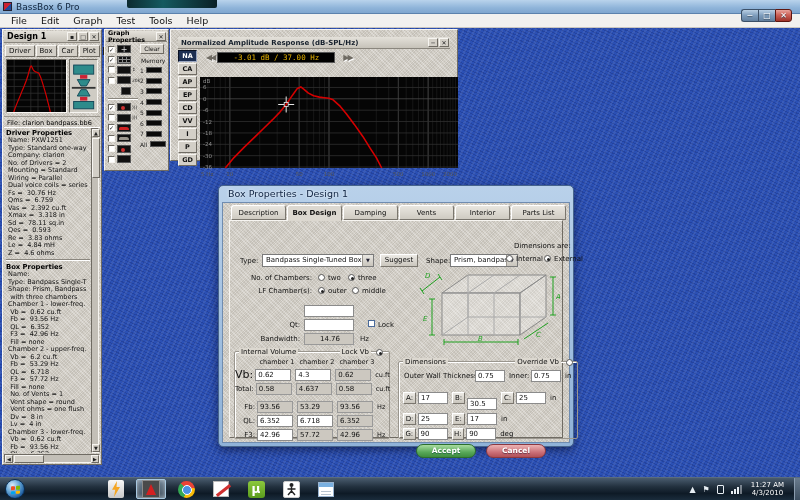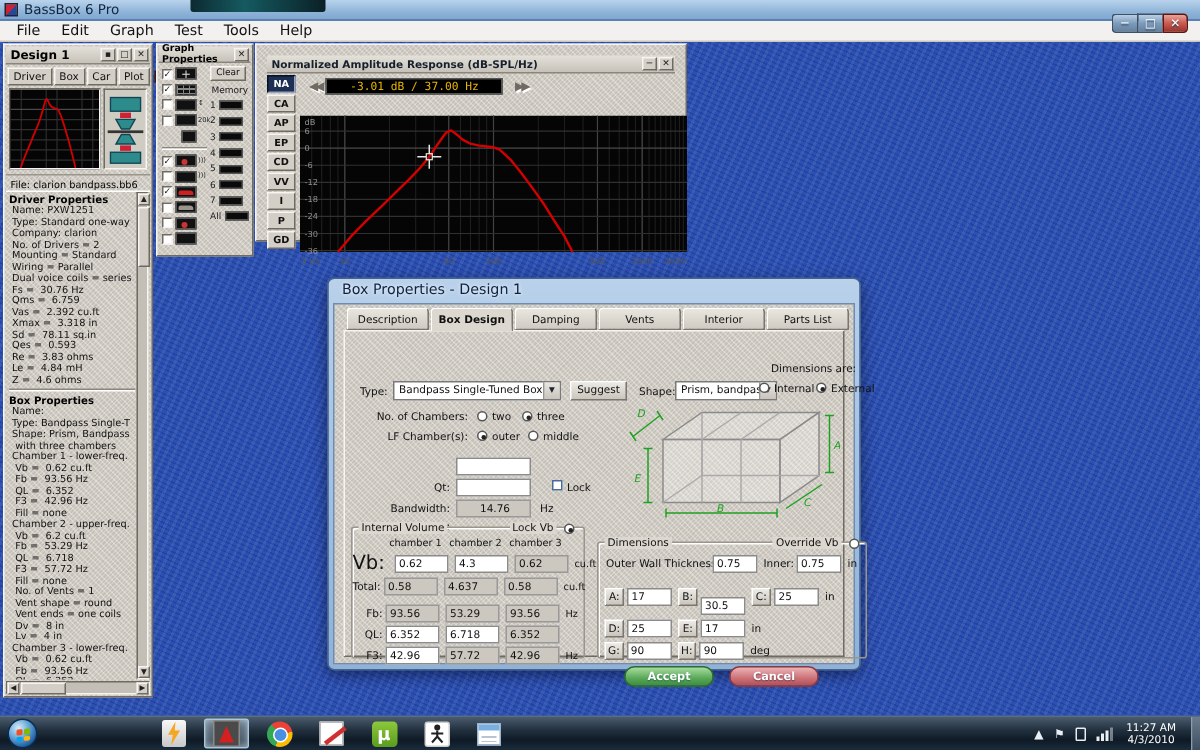--- a/index.html
+++ b/index.html
@@ -275,21 +275,21 @@
               <div class="dp-line">  F3 =  42.96 Hz</div>
               <div class="dp-line">  Fill = none</div>
               <div class="dp-line"> Chamber 2 - upper-freq.</div>
               <div class="dp-line">  Vb =  6.2 cu.ft</div>
               <div class="dp-line">  Fb =  53.29 Hz</div>
               <div class="dp-line">  QL =  6.718</div>
               <div class="dp-line">  F3 =  57.72 Hz</div>
               <div class="dp-line">  Fill = none</div>
               <div class="dp-line">  No. of Vents = 1</div>
               <div class="dp-line">  Vent shape = round</div>
-              <div class="dp-line">  Vent ends = one coils</div>
+              <div class="dp-line">  Vent ohms = one flush</div>
               <div class="dp-line">  Dv =  8 in</div>
               <div class="dp-line">  Lv =  4 in</div>
               <div class="dp-line"> Chamber 3 - lower-freq.</div>
               <div class="dp-line">  Vb =  0.62 cu.ft</div>
               <div class="dp-line">  Fb =  93.56 Hz</div>
               <div class="dp-line">  QL =  6.352</div>
             </div>
         </div>
         <div class="vscroll bi">
           <div class="arr bo up">▲</div>
@@ -595,21 +595,21 @@
             <span class="grp-label">Internal Volume</span>
             <span class="grp-label" style="left:auto;right:18px;">Lock Vb</span>
             <span class="radio sel" style="right:6px;top:-3px;left:auto;"></span>
             <div id="vol-table" style="position:absolute;left:0;top:6px;right:0;">
                 <div style="display: flex; margin-left: 22px;">
                   <span style="width: 40px; font-size: 6.5px; text-align: center; color: rgb(17, 17, 17);">chamber 1</span>
                   <span style="width: 40px; font-size: 6.5px; text-align: center; color: rgb(17, 17, 17);">chamber 2</span>
                   <span style="width: 40px; font-size: 6.5px; text-align: center; color: rgb(17, 17, 17);">chamber 3</span>
                 </div>
                 <div style="display: flex; align-items: center; margin-top: 2px;">
-                  <span style="width: 20px; font-size: 13px; text-align: right; margin-right: 8px; color: rgb(17, 17, 17);">Vb:</span>
+                  <span style="width: 20px; font-size: 11px; text-align: right; margin-right: 2px; color: rgb(17, 17, 17);">Vb:</span>
                   <span class="field" style="position: static; width: 36px; margin-right: 4px; flex: 0 0 auto;">0.62</span>
                   <span class="field" style="position: static; width: 36px; margin-right: 4px; flex: 0 0 auto;">4.3</span>
                   <span class="field ro" style="position: static; width: 36px; margin-right: 4px; flex: 0 0 auto;">0.62</span>
                   <span style="font-size: 6.5px; color: rgb(17, 17, 17);">cu.ft</span>
                 </div>
                 <div style="display: flex; align-items: center; margin-top: 2px;">
                   <span style="width: 20px; font-size: 7px; text-align: right; margin-right: 2px; color: rgb(17, 17, 17);">Total:</span>
                   <span class="field ro" style="position: static; width: 36px; margin-right: 4px; flex: 0 0 auto;">0.58</span>
                   <span class="field ro" style="position: static; width: 36px; margin-right: 4px; flex: 0 0 auto;">4.637</span>
                   <span class="field ro" style="position: static; width: 36px; margin-right: 4px; flex: 0 0 auto;">0.58</span>

